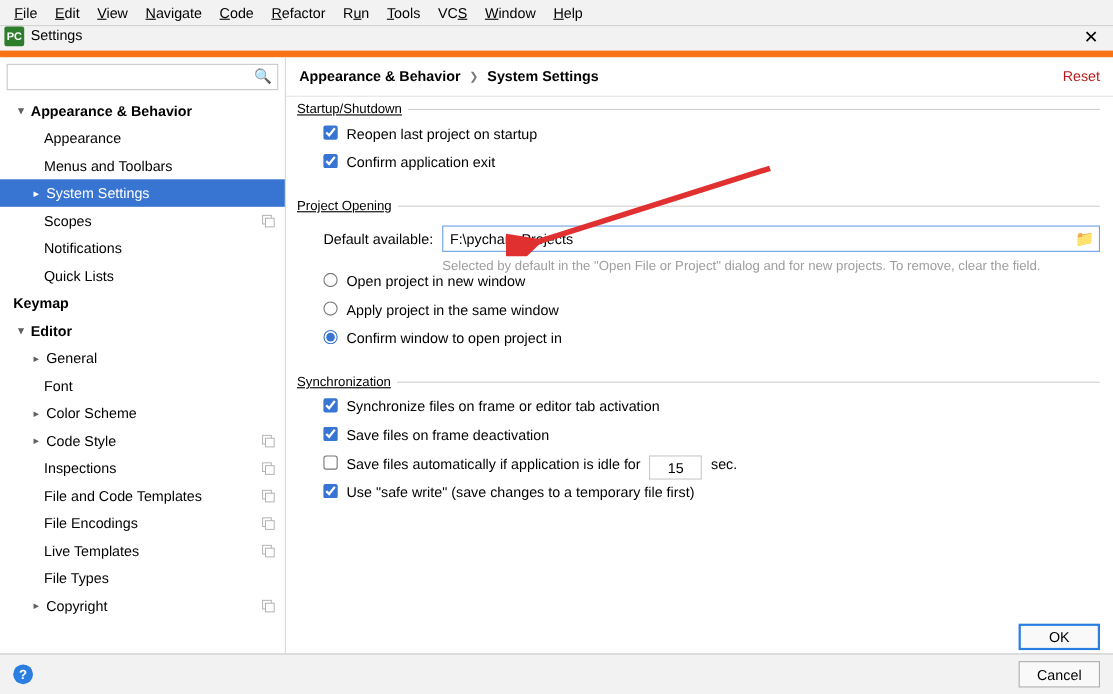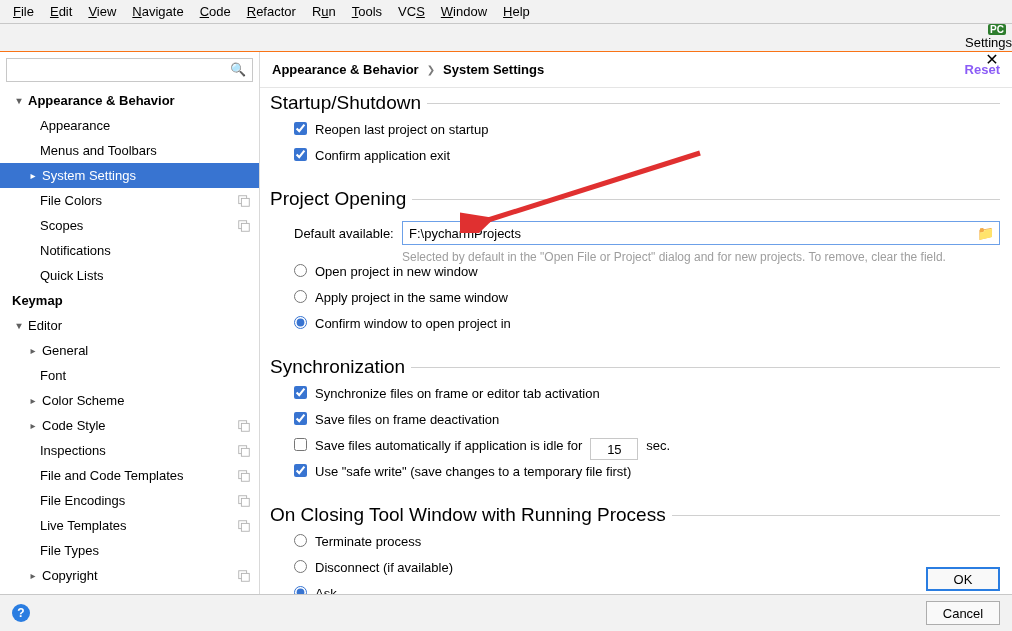--- a/index.html
+++ b/index.html
@@ -4,21 +4,21 @@
 <style>
   * { box-sizing: border-box; margin: 0; padding: 0; font-family: "Segoe UI", Tahoma, sans-serif; font-size: 13px; color: #000; }
   html, body { width: 1012px; height: 631px; background: #fff; overflow: hidden; }
 
   
   .menu-bar { height: 24px; display: flex; align-items: center; padding: 0 5px; border-bottom: 1px solid #c8c8c8; background: #f2f2f2; }
   .menu-item { padding: 2px 8px; cursor: default; }
   .menu-item u { text-decoration: underline; }
 
   
-  .title-row { height: 28px; display: flex; align-items: flex-end; border-bottom: 1px solid #f97316; background: #f2f2f2; padding-left: 4px; flex-direction: column; }
+  .title-row { height: 28px; display: flex; align-items: flex-start; border-bottom: 6px solid #f97316; background: #f2f2f2; padding-left: 4px; }
   .title-row .icon-app { width: 18px; height: 18px; background: #2d7d2d; color: #fff; font-size: 10px; font-weight: bold; display: flex; align-items: center; justify-content: center; border-radius: 2px; margin-right: 6px; }
   .title-row .close-icon { margin-left: auto; margin-right: 10px; font-size: 16px; cursor: default; width: 20px; text-align: center; }
 
   
   .main { display: flex; height: 542px; }
   .sidebar { width: 260px; border-right: 1px solid #d9d9d9; display: flex; flex-direction: column; }
   .search-wrap { padding: 6px 6px 4px 6px; }
   .search-box { position: relative; }
   .search-box input { width: 100%; height: 24px; border: 1px solid #c8c8c8; padding: 0 22px 0 6px; }
   .search-box .mag { position: absolute; right: 6px; top: 4px; color: #9e9e9e; font-size: 13px; }
@@ -32,27 +32,27 @@
   .lvl1 { padding-left: 40px; }
   .lvl1c { padding-left: 26px; } 
   .tree-item.selected { background: #3874d1; }
   .tree-item.selected .label, .tree-item.selected .chevron { color: #fff; }
 
   
   .content { flex: 1; display: flex; flex-direction: column; position: relative; }
   .content-header { height: 36px; display: flex; align-items: center; padding: 0 12px; border-bottom: 1px solid #e5e5e5; }
   .content-header .bc-part { font-weight: bold; }
   .content-header .bc-sep { margin: 0 8px; color: #7a7a7a; font-size: 10px; }
-  .content-header .reset { margin-left: auto; color: #8b5cf6; font-weight: bold; cursor: default; }
+  .content-header .reset { margin-left: auto; color: #b91c1c; font-weight: normal; cursor: default; }
 
   .content-body { flex: 1; overflow: auto; padding: 4px 12px 12px 12px; position: relative; }
 
   fieldset.group { border: none; border-top: 1px solid #d0d0d0; margin-top: 14px; padding-top: 8px; }
   fieldset.group:first-child { margin-top: 0; }
-  fieldset.group > legend { padding: 0 6px 0 0; color: #000; font-size: 19px; margin-left: -2px; }
+  fieldset.group > legend { padding: 0 6px 0 0; color: #000; font-size: 12px; margin-left: -2px; text-decoration: underline; }
   .opt-row { display: flex; align-items: flex-start; height: 26px; padding-left: 22px; }
   .opt-row input[type=checkbox], .opt-row input[type=radio] { margin-right: 8px; accent-color: #3874d1; }
   .opt-row label { cursor: default; }
   .dir-row { display: flex; align-items: center; height: 30px; padding-left: 22px; }
   .dir-row .dir-label { width: 108px; }
   .dir-input-wrap { flex: 1; display: flex; align-items: center; border: 1px solid #6ca0e8; height: 24px; padding: 0 4px 0 6px; background: #fff; }
   .dir-input-wrap input { flex: 1; border: none; outline: none; height: 20px; }
   .dir-input-wrap .folder-icon { color: #8a8a8a; font-size: 14px; }
   .hint { padding-left: 130px; color: #9e9e9e; font-size: 12px; margin-top: 2px; }
   .inline-num { width: 48px; height: 22px; border: 1px solid #c8c8c8; text-align: center; margin: 0 8px; }
@@ -110,45 +110,38 @@
           <span class="label">Appearance</span>
         </div>
         <div class="tree-item lvl1">
           <span class="label">Menus and Toolbars</span>
         </div>
         <div class="tree-item lvl1c selected">
           <span class="chevron">▸</span>
           <span class="label">System Settings</span>
         </div>
         <div class="tree-item lvl1">
-          <span class="label">File Colors</span>
-          <span class="badge-icon"><svg class="badge-svg" viewBox="0 0 16 16">
-              <rect x="2" y="2" width="9" height="9" fill="none" stroke="#b0b0b0"></rect>
-              <rect x="5" y="5" width="9" height="9" fill="#fff" stroke="#b0b0b0"></rect>
-            </svg></span>
-        </div>
-        <div class="tree-item lvl1">
           <span class="label">Scopes</span>
           <span class="badge-icon"><svg class="badge-svg" viewBox="0 0 16 16">
               <rect x="2" y="2" width="9" height="9" fill="none" stroke="#b0b0b0"></rect>
               <rect x="5" y="5" width="9" height="9" fill="#fff" stroke="#b0b0b0"></rect>
             </svg></span>
         </div>
         <div class="tree-item lvl1">
           <span class="label">Notifications</span>
         </div>
         <div class="tree-item lvl1">
           <span class="label">Quick Lists</span>
         </div>
         <div class="tree-item lvl0">
           <span class="label" style="font-weight: bold;">Keymap</span>
         </div>
         <div class="tree-item lvl0">
           <span class="chevron">▾</span>
-          <span class="label" style="font-weight: normal;">Editor</span>
+          <span class="label" style="font-weight: bold;">Editor</span>
         </div>
         <div class="tree-item lvl1c">
           <span class="chevron">▸</span>
           <span class="label">General</span>
         </div>
         <div class="tree-item lvl1">
           <span class="label">Font</span>
         </div>
         <div class="tree-item lvl1c">
           <span class="chevron">▸</span>
@@ -265,35 +258,20 @@
           <label>Save files automatically if application is idle for</label>
           <input type="text" class="inline-num" value="15" style="">
           <label>sec.</label>
         </div>
         <div class="opt-row">
           <input type="checkbox" checked="" style="">
           <label>Use "safe write" (save changes to a temporary file first)</label>
         </div>
       </fieldset>
 
-      <fieldset class="group">
-        <legend>On Closing Tool Window with Running Process</legend>
-        <div class="opt-row">
-          <input type="radio" name="cl" style="">
-          <label>Terminate process</label>
-        </div>
-        <div class="opt-row">
-          <input type="radio" name="cl" style="">
-          <label>Disconnect (if available)</label>
-        </div>
-        <div class="opt-row">
-          <input type="radio" name="cl" checked="" style="">
-          <label>Ask</label>
-        </div>
-      </fieldset>
 
       <svg class="arrow-ann" style="left:200px; top:55px;" width="250" height="90" viewBox="0 0 250 90">
         <defs>
           <marker id="ah" markerWidth="14" markerHeight="12" refX="2" refY="6" orient="auto">
             <path d="M12,0 L0,6 L12,12 Z" fill="#e03030"></path>
           </marker>
         </defs>
         <line x1="240" y1="10" x2="25" y2="78" stroke="#e03030" stroke-width="5" marker-end="url(#ah)"></line>
       </svg>
 

